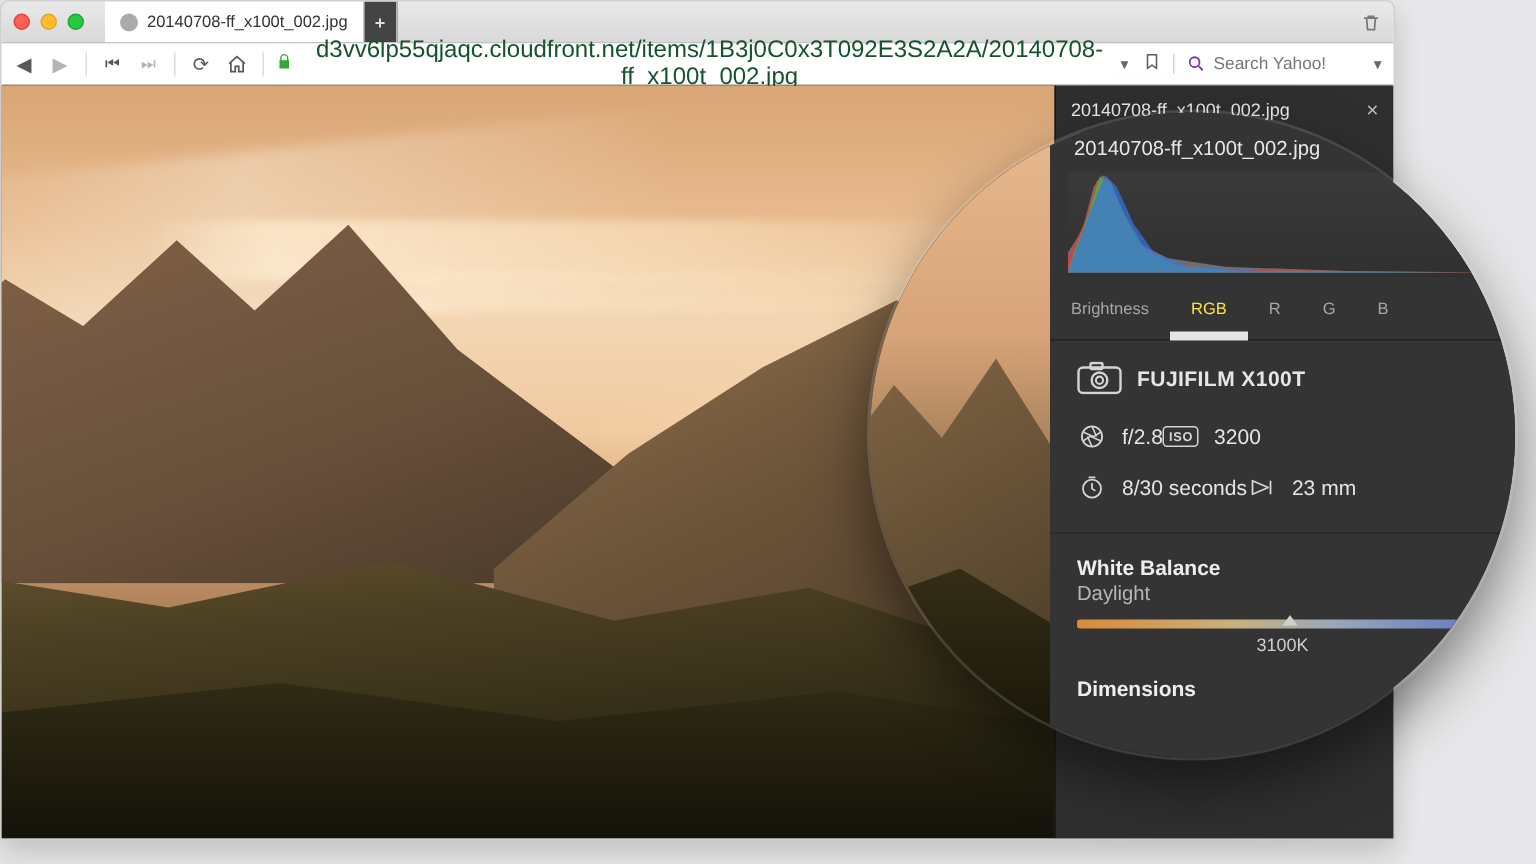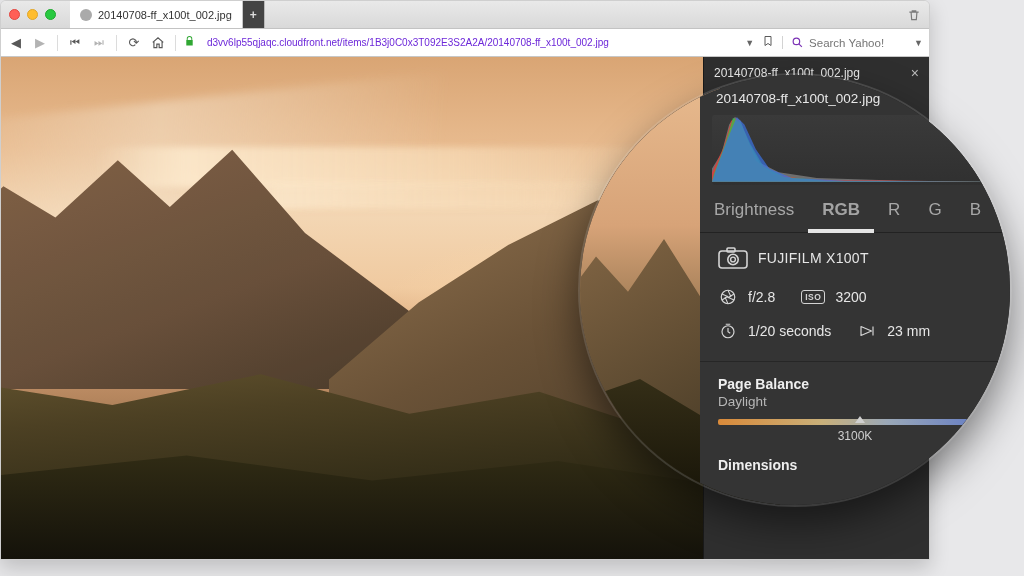--- a/index.html
+++ b/index.html
@@ -18,21 +18,21 @@
   .tab .favicon { width:12px; height:12px; border-radius:50%; background:#888; display:inline-block;}
   .tab .favicon.cloud { background:#aaa; }
   .tab .favicon.globe { background:#555; }
   .newtab { width:22px; display:flex;align-items:center;justify-content:center; background:#444; color:#ddd; font-size:12px; font-weight:bold; border-right:1px solid #b9b9b9;}
   .titlebar .spacer{flex:1;}
   .trash { width:14px;height:14px; color:#777;}
   .toolbar { height:28px; background:#fff; border-bottom:1px solid #c7c7c7; display:flex; align-items:center; padding:0 6px; gap:6px; }
   .tbtn { width:18px; height:18px; display:flex; align-items:center;justify-content:center; color:#585858; font-size:13px; }
   .sep { width:1px; height:16px; background:#dcdcdc; margin:0 2px;}
   .lock { color:#30a733; font-size:12px;}
-  .urlbar { flex:1; padding-left:6px; font-size:10px; color:#6d28d9; }
+  .urlbar { flex:1; padding-left:6px; font-size:16px; color:#14532d;text-align:center; }
   .tool-right { display:flex; align-items:center; gap:8px; }
   .search { display:flex; align-items:center; gap:5px; border-left:1px solid #d3d3d3; padding-left:8px; height:100%;}
   .search input{ border:none; font-size:11.5px; width:100px; outline:none; color:#888; background:transparent;}
   .chev { font-size:9px; color:#666;}
   .bookmark{font-size:13px;color:#666;}
 
   
   .viewport { position:relative; width:100%; height:calc(100% - 56px); overflow:hidden; background:#222;}
   .sky { position:absolute; inset:0; background: linear-gradient(180deg,#d9a574 0%, #e8bb8f 18%, #f3d6b3 32%, #f0caa0 46%, #d8a578 55%, #b5865e 68%, #2a2417 100%); }
   .sun { position:absolute; left:40%; top:34%; width:420px; height:180px; background: radial-gradient(ellipse at center, rgba(255,245,220,.8) 0%, rgba(250,215,170,.5) 30%, rgba(240,200,150,0) 70%); }
@@ -55,27 +55,27 @@
   .lens { position:absolute; left:580px; top:75px; width:430px; height:430px; border-radius:50%; overflow:hidden; box-shadow: 0 0 0 2px rgba(255,255,255,.14), 0 18px 40px rgba(0,0,0,.5), inset 0 0 60px rgba(0,0,0,.55); background:#2f2f2f; }
   .lens-bg-left{ position:absolute; left:0; top:0; width:140px; height:100%;}
   .lens-bg-left .lsky{position:absolute;inset:0;background:linear-gradient(180deg,#e8bb8f 0%, #d7a378 35%, #a07c55 55%, #5d4c32 75%, #28230f 100%);}
   .lens-bg-left .lmtn{position:absolute;left:-20px;bottom:90px;width:200px;height:220px;background:linear-gradient(150deg,#8b6c49,#4c3e28);clip-path:polygon(0 100%,0 50%,18% 28%,34% 44%,52% 20%,70% 46%,100% 76%,100% 100%);}
   .lens-bg-left .lfg{position:absolute;left:0;bottom:0;width:200px;height:150px;background:linear-gradient(#3a331a,#161307);clip-path:polygon(0 30%,30% 16%,60% 40%,100% 58%,100% 100%,0 100%);}
   .panel { position:absolute; left:120px; top:0; right:0; bottom:0; background:#343434; color:#d8d8d8; padding-top:6px;}
   .panel .pfile{ color:#e8e8e8; font-size:13.5px; padding:8px 14px 6px 16px; display:flex; justify-content:space-between; align-items:center;}
   .panel .pfile .px{color:#aaa; font-size:16px;}
   .histo { margin:2px 12px 6px 12px; height:70px; position:relative; background:linear-gradient(180deg,#3a3a3a,#303030); border-radius:3px; overflow:hidden;}
   .histo svg{position:absolute;inset:0;}
-  .htabs { display:flex; gap:0; font-size:17px; border-bottom:1px solid #222; margin:0 0 12px 0;}
+  .htabs { display:flex; gap:0; font-size:11px; border-bottom:1px solid #222; margin:0 0 12px 0;}
   .htab { padding:9px 14px; color:#a7a7a7;}
-  .htab.active { color:#a3a3a3; border-bottom:4px solid #e5e5e5; margin-bottom:-1px;font-weight:bold;}
+  .htab.active { color:#fde047; border-bottom:6px solid #e5e5e5; margin-bottom:-1px;}
   .meta { padding: 2px 18px; }
   .mrow { display:flex; align-items:center; gap:10px; margin-bottom:14px; font-size:14px; color:#e6e6e6;}
-  .mrow.camera { font-weight:400; letter-spacing:.3px; margin-bottom:18px;}
-  .mrow2 { display:flex; align-items:center; gap:26px; margin-bottom:14px; font-size:14px;}
+  .mrow.camera { font-weight:700; letter-spacing:.3px; margin-bottom:18px;}
+  .mrow2 { display:flex; align-items:center; margin-bottom:14px; font-size:14px;}
   .ic { width:20px; height:20px; display:flex; align-items:center; justify-content:center; color:#d4d4d4;}
   .ic.big{width:30px;height:22px;}
   .isobox{ border:1.5px solid #d4d4d4; border-radius:3px; font-size:8.5px; font-weight:800; padding:1px 3px; letter-spacing:.5px; color:#d4d4d4;text-align:center;}
   .sect { padding: 4px 18px 0 18px; }
   .sect .lab{ font-size:14px; font-weight:700; color:#eee; }
   .sect .val{ font-size:13.5px; color:#b6b6b6; margin-top:2px;}
   .wb-bar{ position:relative; height:6px; border-radius:2px; margin:10px 0 4px 0; background:linear-gradient(90deg,#d98a3a 0%, #c9b07a 38%, #9aa8b8 62%, #5f78c6 100%);}
   .wb-mark{ position:absolute; top:-3px; left:52%; width:0;height:0;border-left:5px solid transparent;border-right:5px solid transparent;border-bottom:7px solid #cfcfcf; transform:translateX(-50%);}
   .wb-k { text-align:center; font-size:12px; color:#cfcfcf; margin-top:2px;}
 </style>
@@ -217,36 +217,36 @@
         </div>
         <div class="mrow2">
           <div class="mrow" style="margin:0">
             <span class="ic">
               <svg width="18" height="18" viewBox="0 0 24 24">
                   <circle cx="12" cy="13" r="8" fill="none" stroke="#d4d4d4" stroke-width="1.6"></circle>
                   <path d="M12 8v5l3 2" stroke="#d4d4d4" stroke-width="1.6" fill="none"></path>
                   <path d="M9 3h6" stroke="#d4d4d4" stroke-width="1.6"></path>
                 </svg>
             </span>
-            <span>1/20 seconds</span>
+            <span>8/30 seconds</span>
           </div>
           <div class="mrow" style="margin:0">
             <span class="ic">
               <svg width="18" height="18" viewBox="0 0 24 24">
                   <path d="M4 6l14 6L4 18z" fill="none" stroke="#d4d4d4" stroke-width="1.6" stroke-linejoin="round"></path>
                   <path d="M20 6v12" stroke="#d4d4d4" stroke-width="1.6"></path>
                 </svg>
             </span>
             <span>23 mm</span>
           </div>
         </div>
       </div>
       <div style="height:1px;background:#262626;margin:4px 0 10px 0"></div>
       <div class="sect">
-        <div class="lab">Page Balance</div>
+        <div class="lab">White Balance</div>
         <div class="val">Daylight</div>
         <div class="wb-bar">
           <div class="wb-mark"></div>
         </div>
         <div class="wb-k">3100K</div>
       </div>
       <div class="sect" style="margin-top:10px">
         <div class="lab">Dimensions</div>
       </div>
     </div>

